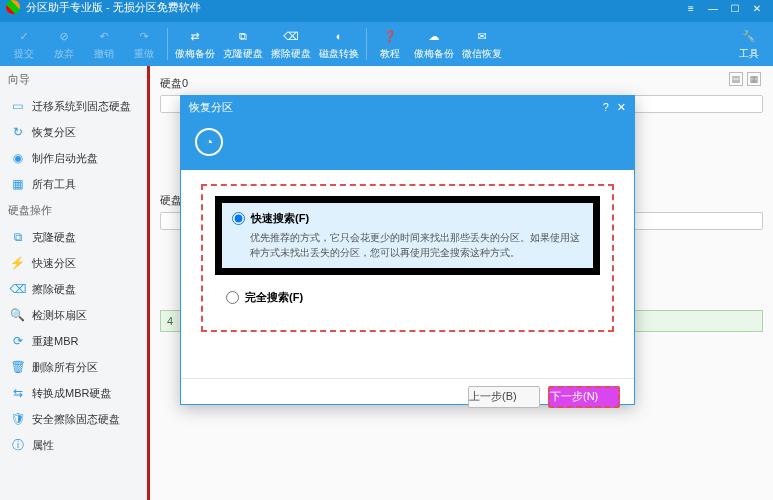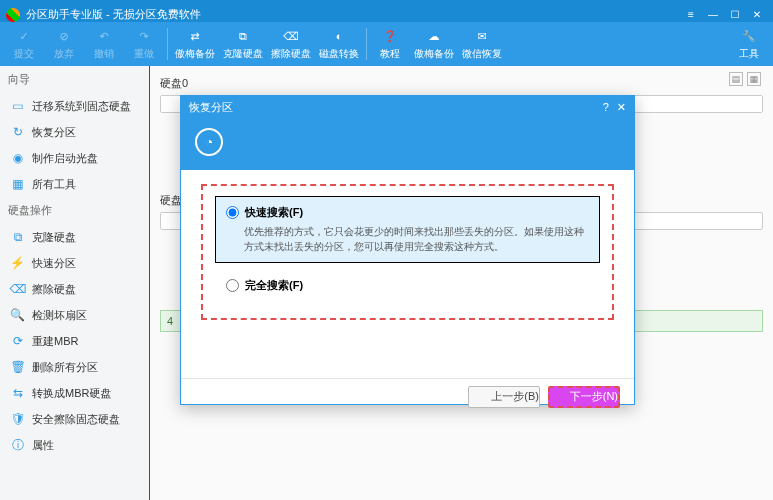--- a/index.html
+++ b/index.html
@@ -1,55 +1,55 @@
 <!DOCTYPE html>
 <html><head>
 <meta charset="utf-8">
 <style>
 *{margin:0;padding:0;box-sizing:border-box;font-family:"Microsoft YaHei",Arial,sans-serif;font-size:11px}
 body{width:773px;height:500px;background:#fff;overflow:hidden}
-.titlebar{height:22px;background:#1b8ad4;display:flex;align-items:flex-end;padding:0 6px;color:#fff}
+.titlebar{height:22px;background:#1b8ad4;display:flex;align-items:flex-start;padding:0 6px;color:#fff}
 .titlebar .logo{width:14px;height:14px;background:linear-gradient(45deg,#f00 0 33%,#0c0 33% 66%,#f90 66%);border-radius:50%;margin-right:6px}
 .titlebar .wincontrols{margin-left:auto;display:flex;gap:2px}
 .titlebar .wc{width:20px;height:16px;display:flex;align-items:center;justify-content:center;font-size:10px;cursor:pointer}
 .toolbar{height:44px;background:#2f9be6;display:flex;align-items:center;padding:0 4px;color:#fff}
 .tbtn{display:flex;flex-direction:column;align-items:center;justify-content:center;min-width:40px;height:40px;padding:0 4px;cursor:pointer}
 .tbtn .ic{width:18px;height:18px;display:flex;align-items:center;justify-content:center}
 .tbtn .lb{font-size:10px;margin-top:2px}
 .tbtn.disabled{opacity:.45}
 .sep{width:1px;height:32px;background:rgba(255,255,255,.3);margin:0 3px}
 .spacer{flex:1}
 .main{display:flex;height:434px}
-.sidebar{width:150px;background:#f4f5f6;border-right:1px solid #b91c1c;overflow:auto}
+.sidebar{width:150px;background:#f4f5f6;border-right:3px solid #b91c1c;overflow:auto}
 .cat{padding:6px 8px;color:#666;font-size:11px}
 .sbitem{display:flex;align-items:center;padding:5px 10px;cursor:pointer;color:#333}
 .sbitem .si{width:16px;height:16px;margin-right:6px;display:flex;align-items:center;justify-content:center;color:#2f9be6;font-size:12px}
 .content{flex:1;background:#fafafa;padding:6px 10px;position:relative}
 .disklbl{font-weight:normal;color:#333;margin:4px 0}
 .diskbar{border:1px solid #ccc;height:18px;background:#fff;margin-bottom:80px;border-radius:2px}
 .cornbox{position:absolute;top:6px;right:12px;display:flex;gap:4px}
 .cornbox span{width:14px;height:14px;border:1px solid #bbb;display:flex;align-items:center;justify-content:center;color:#888;font-size:9px}
 .greenrow{display:flex;align-items:center;background:#e9f6e9;border:1px solid #a7d8a7;padding:4px 6px;color:#3a7a3a}
 
 .overlay{position:absolute;left:180px;top:95px;width:455px;height:310px;background:#fff;border:1px solid #2f9be6;box-shadow:0 4px 16px rgba(0,0,0,.25)}
 .mtitle{height:22px;background:#2f9be6;color:#fff;display:flex;align-items:center;padding:0 8px}
 .mtitle .mc{margin-left:auto;display:flex;gap:8px;font-size:11px}
 .mhead{background:#2f9be6;padding:10px 14px 14px;display:flex;color:#fff}
 .mhead .mic{width:28px;height:28px;border:2px solid #fff;border-radius:50%;margin-right:10px;display:flex;align-items:center;justify-content:center;font-size:14px}
 .mhead .mh1{font-size:12px;font-weight:bold}
 .mhead .mh2{font-size:10px;color:#d3ecfb;margin-top:2px}
 .mbody{padding:14px 20px 10px;height:208px}
 .optwrap{border:2px dashed #e05050;padding:10px 12px}
 .opt{padding:8px 10px;border:1px solid transparent;margin-bottom:6px}
-.opt.sel{background:#def1fc;border:1px solid #000000}
+.opt.sel{background:#def1fc;border:7px solid #000000}
 .opt label{display:flex;align-items:center;font-weight:bold;cursor:pointer}
 .opt input{margin-right:6px}
 .opt .desc{margin:4px 0 0 18px;font-size:10px;color:#555;line-height:1.5}
 .mfoot{height:36px;border-top:1px solid #e4e4e4;display:flex;align-items:center;justify-content:flex-end;padding:0 14px;gap:8px}
-.btn{min-width:72px;height:22px;border:1px solid #bbb;background:#f7f7f7;border-radius:2px;display:flex;align-items:center;justify-content:flex-end;cursor:pointer;color:#444}
+.btn{min-width:72px;height:22px;border:1px solid #bbb;background:#f7f7f7;border-radius:2px;display:flex;align-items:center;justify-content:flex-start;cursor:pointer;color:#444}
 .btn.primary{background:#d946ef;border:2px dashed #e05050;color:#fff}
 </style>
 </head>
 <body>
 
 <div class="titlebar">
   <div class="logo"></div>
   <span>分区助手专业版 - 无损分区免费软件</span>
   <div class="wincontrols">
     <div class="wc">≡</div>

